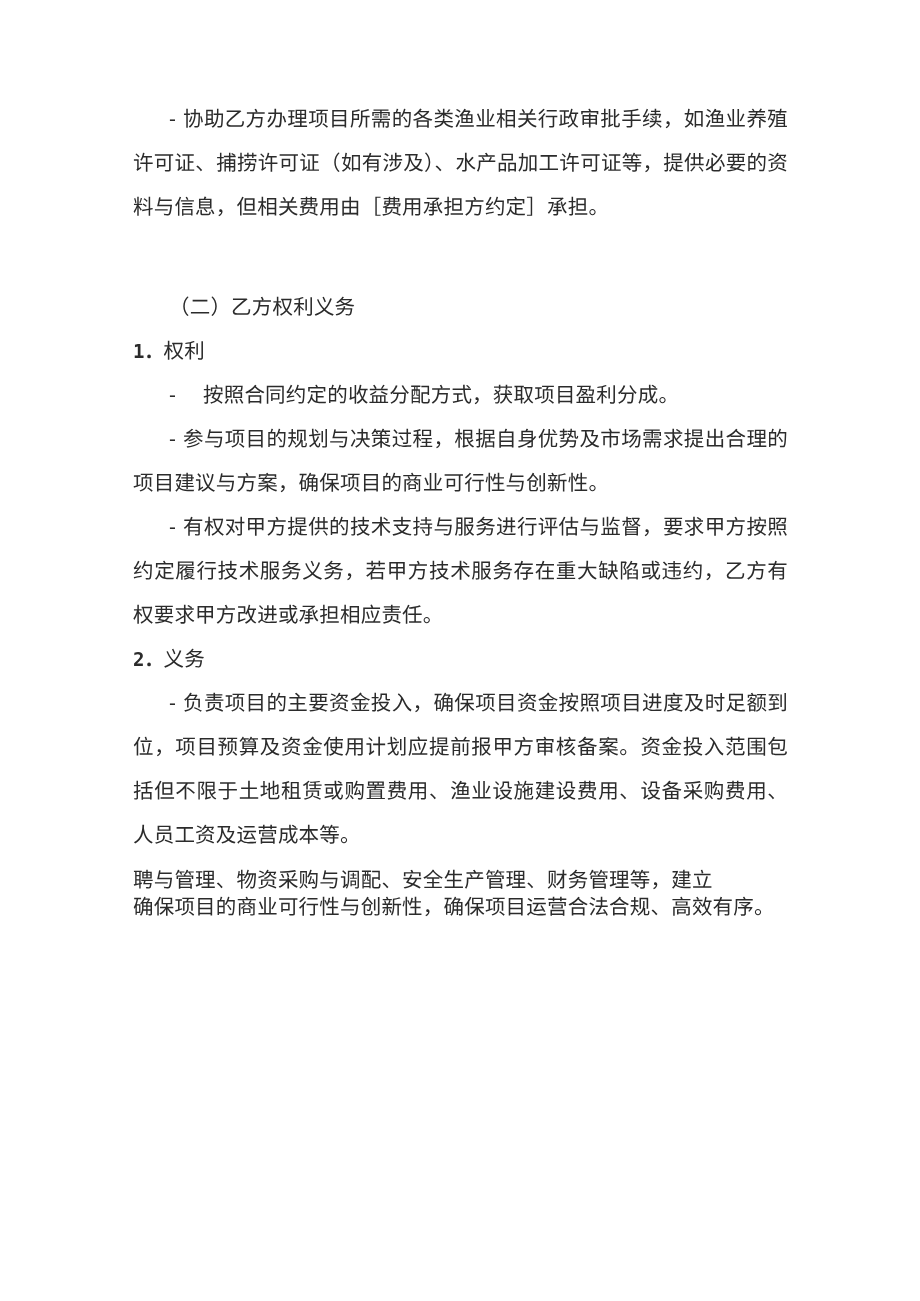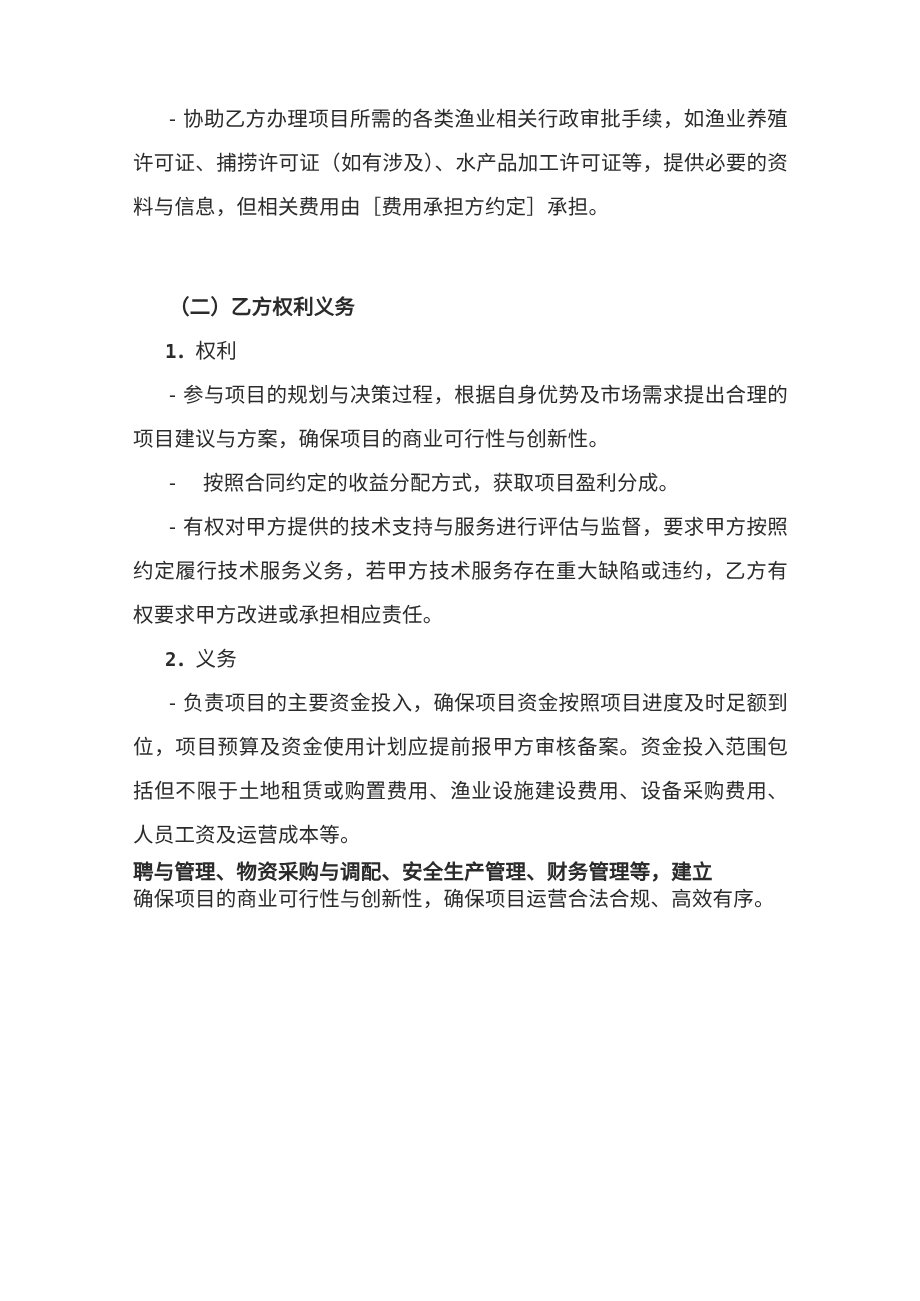--- a/index.html
+++ b/index.html
@@ -39,27 +39,25 @@
     word-break: break-all;
   }
   
   .para.bullet {
     text-indent: 36px;
   }
   
   .para.sub-heading {
     text-indent: 36px;
     text-align: left;
-    font-weight: bold;
   }
   
   .para.num-heading {
     text-indent: 0;
     text-align: left;
-    margin-left: 32px;
   }
   .para.num-heading .numeral {
     font-family: "DejaVu Sans Mono", "Liberation Mono", monospace;
     font-weight: 700;
     font-size: 19px;
     letter-spacing: 0;
   }
   
   .para.compressed {
     text-indent: 36px;
@@ -72,44 +70,43 @@
     text-indent: 36px;
     line-height: 44px;
   }
   .compressed .tight-line {
     display: block;
     text-indent: 0;
     text-align: left;
     line-height: 27px;
   }
   .compressed .tight-line.first {
-    margin-top: 2px;
-    font-weight: bold;
+    margin-top: 10px;
   }
   .spacer-2 { height: 56px; }
   .gap-small { height: 12px; }
 </style>
 </head>
 <body>
 
 <div class="page">
   <div class="content">
 
     <p class="para bullet">- 协助乙方办理项目所需的各类渔业相关行政审批手续，如渔业养殖许可证、捕捞许可证（如有涉及）、水产品加工许可证等，提供必要的资料与信息，但相关费用由［费用承担方约定］承担。</p>
 
 
     <div class="spacer-2"></div>
 
     <p class="para sub-heading">（二）乙方权利义务</p>
 
     <p class="para num-heading"><span class="numeral">1</span><span class="numeral">．</span><span>权利</span></p>
 
+    <p class="para bullet">-    按照合同约定的收益分配方式，获取项目盈利分成。</p>
+
     <p class="para bullet">- 参与项目的规划与决策过程，根据自身优势及市场需求提出合理的项目建议与方案，确保项目的商业可行性与创新性。</p>
-
-    <p class="para bullet">-    按照合同约定的收益分配方式，获取项目盈利分成。</p>
 
     <p class="para bullet">- 有权对甲方提供的技术支持与服务进行评估与监督，要求甲方按照约定履行技术服务义务，若甲方技术服务存在重大缺陷或违约，乙方有权要求甲方改进或承担相应责任。</p>
 
     <p class="para num-heading"><span class="numeral">2</span><span class="numeral">．</span><span>义务</span></p>
 
     <p class="para bullet">- 负责项目的主要资金投入，确保项目资金按照项目进度及时足额到位，项目预算及资金使用计划应提前报甲方审核备案。资金投入范围包括但不限于土地租赁或购置费用、渔业设施建设费用、设备采购费用、人员工资及运营成本等。</p>
 
     <p class="para compressed"><span class="tight-line first">聘与管理、物资采购与调配、安全生产管理、财务管理等，建立</span><span class="tight-line">确保项目的商业可行性与创新性，确保项目运营合法合规、高效有序。</span></p>
 
     <div class="gap-small"></div>

